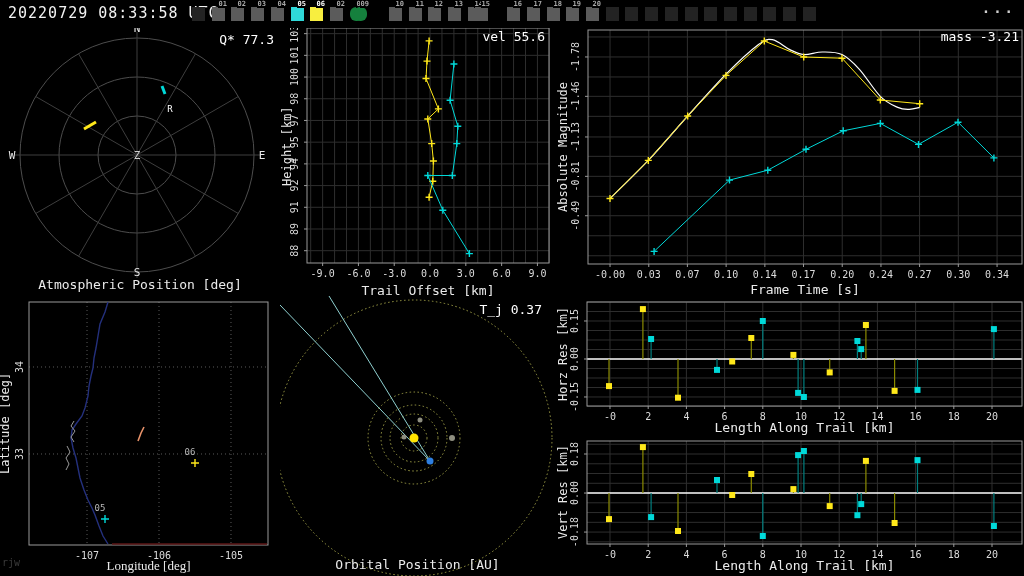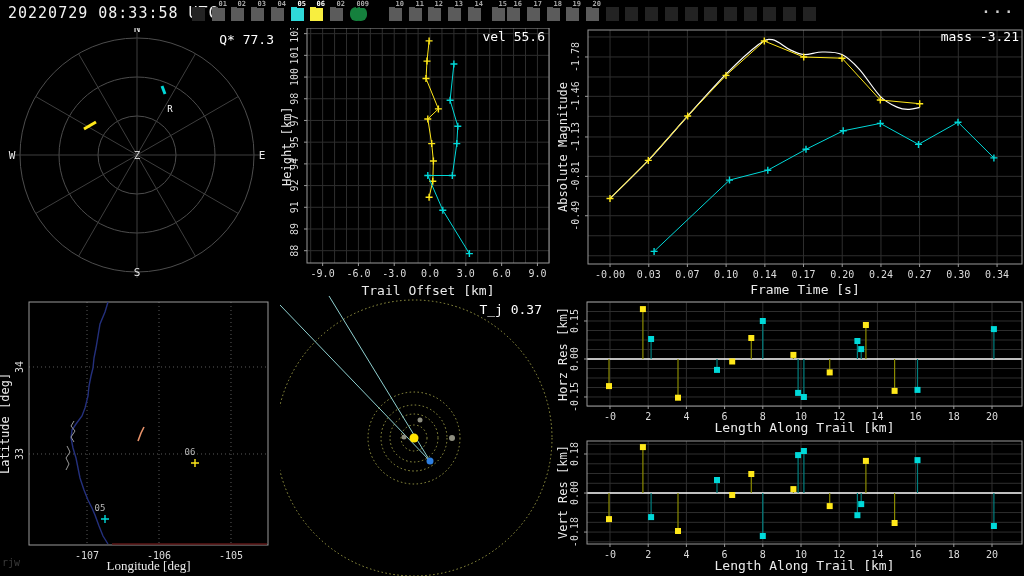--- a/index.html
+++ b/index.html
@@ -63,21 +63,21 @@
         </div>
         <div class="frame-sq" style="left: 428px; background: rgb(91, 91, 91);">
           <span class="lbl">12</span>
         </div>
         <div class="frame-sq" style="left: 448px; background: rgb(91, 91, 91);">
           <span class="lbl">13</span>
         </div>
         <div class="frame-sq" style="left: 468px; background: rgb(91, 91, 91);">
           <span class="lbl">14</span>
         </div>
-        <div class="frame-sq" style="left: 492px; background: rgb(91, 91, 91);">
+        <div class="frame-sq" style="left: 475px; background: rgb(91, 91, 91);">
           <span class="lbl">15</span>
         </div>
         <div class="frame-sq" style="left: 507px; background: rgb(91, 91, 91);">
           <span class="lbl">16</span>
         </div>
         <div class="frame-sq" style="left: 527px; background: rgb(91, 91, 91);">
           <span class="lbl">17</span>
         </div>
         <div class="frame-sq" style="left: 547px; background: rgb(91, 91, 91);">
           <span class="lbl">18</span>
@@ -129,20 +129,21 @@
         <text x="137" y="131" fill="#cfcfcf" font-size="11" font-family="&quot;DejaVu Sans Mono&quot;,monospace" text-anchor="middle">Z</text>
         <text x="170" y="84" fill="#ffffff" font-size="9" font-family="&quot;DejaVu Sans Mono&quot;,monospace" text-anchor="middle">R</text>
         <g>
           <line x1="162" y1="58" x2="165" y2="66" stroke="#00d9d9" stroke-width="3"></line>
         </g>
         <g>
           <line x1="84" y1="101" x2="96" y2="94" stroke="#ffe81a" stroke-width="3"></line>
         </g>
       </svg>
     <div class="corner" style="right:6px;top:4px;">Q* 77.3</div>
+    <div class="xtitle" style="left:20px;width:240px;top:249px;">Atmospheric Position [deg]</div>
   </div>
 
   <div class="panel" id="p-trail" style="left:280px;top:28px;width:275px;height:272px;">
     <svg id="svg-trail" width="275" height="272">
         <g>
           <line x1="30.699211045364898" y1="0" x2="30.699211045364898" y2="235" stroke="#2e2e2e" stroke-width="1"></line>
           <line x1="42.63214990138068" y1="0" x2="42.63214990138068" y2="235" stroke="#2e2e2e" stroke-width="1"></line>
           <line x1="54.56508875739645" y1="0" x2="54.56508875739645" y2="235" stroke="#2e2e2e" stroke-width="1"></line>
           <line x1="66.49802761341223" y1="0" x2="66.49802761341223" y2="235" stroke="#2e2e2e" stroke-width="1"></line>
           <line x1="78.430966469428" y1="0" x2="78.430966469428" y2="235" stroke="#2e2e2e" stroke-width="1"></line>
@@ -384,20 +385,21 @@
           <line x1="0" y1="9" x2="150" y2="165" stroke="#8fd0d0" stroke-width="1"></line>
           <line x1="49" y1="0" x2="150" y2="165" stroke="#8fd0d0" stroke-width="1"></line>
         </g>
         <circle cx="134" cy="142" r="4.5" fill="#ffe400"></circle>
         <circle cx="124" cy="141" r="2.5" fill="#8f8f80"></circle>
         <circle cx="140" cy="124" r="2.5" fill="#8f8f80"></circle>
         <circle cx="172" cy="142" r="3" fill="#8f8f80"></circle>
         <circle cx="150" cy="165" r="3.5" fill="#2e7fe0"></circle>
       </svg>
     <div class="corner" style="right:13px;top:6px;">T_j 0.37</div>
+    <div class="xtitle" style="left:0;width:275px;top:261px;">Orbital Position [AU]</div>
   </div>
 
   <div class="panel" id="p-horz" style="left:555px;top:296px;width:469px;height:140px;">
     <svg id="svg-horz" width="469" height="140">
         <g>
           <line x1="54.99727759726004" y1="6" x2="54.99727759726004" y2="110" stroke="#2e2e2e" stroke-width="1"></line>
           <line x1="93.19873540001757" y1="6" x2="93.19873540001757" y2="110" stroke="#2e2e2e" stroke-width="1"></line>
           <line x1="131.40019320277509" y1="6" x2="131.40019320277509" y2="110" stroke="#2e2e2e" stroke-width="1"></line>
           <line x1="169.60165100553263" y1="6" x2="169.60165100553263" y2="110" stroke="#2e2e2e" stroke-width="1"></line>
           <line x1="207.80310880829015" y1="6" x2="207.80310880829015" y2="110" stroke="#2e2e2e" stroke-width="1"></line>

